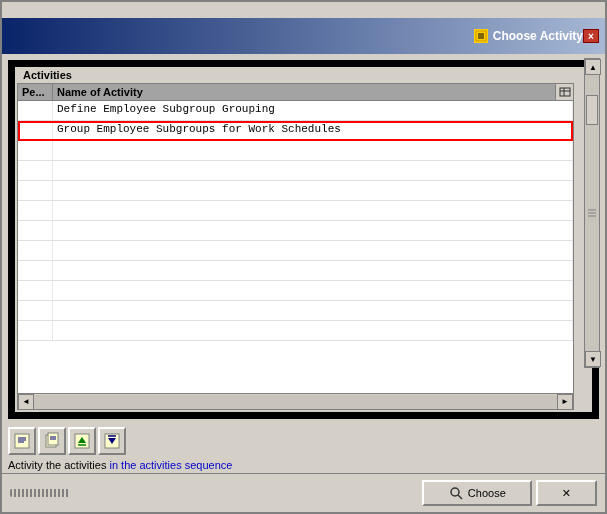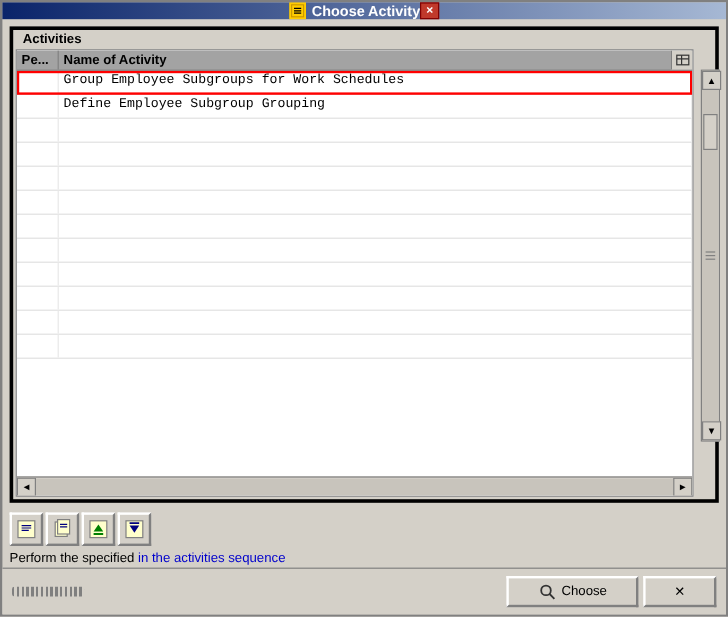--- a/index.html
+++ b/index.html
@@ -18,23 +18,24 @@
       border: 2px solid #808080;
       display: flex;
       flex-direction: column;
     }
     .title-bar {
       background: linear-gradient(to right, #0a246a, #a6b8d4);
       color: white;
       padding: 3px 6px;
       display: flex;
       align-items: center;
-      justify-content: center;
-      height: 14px;
-      flex-shrink: 0;
+      justify-content: flex-end;
+      height: 36px;
+      flex-shrink: 0;
+      margin-top: 16px;
     }
     .title-bar-left {
       display: flex;
       align-items: center;
       gap: 5px;
     }
     .title-icon {
       width: 14px;
       height: 14px;
       background: #ffcc00;
@@ -62,21 +63,21 @@
       font-weight: bold;
     }
     .content {
       flex: 1;
       padding: 6px;
       display: flex;
       flex-direction: column;
       gap: 6px;
     }
     .group-box {
-      border: 3px solid #000000;
+      border: 7px solid #000000;
       background: #d4d0c8;
       flex: 1;
       display: flex;
       flex-direction: column;
     }
     .group-box-title {
       font-size: 11px;
       font-weight: bold;
       padding: 2px 8px;
       color: #000;
@@ -287,28 +288,28 @@
             <svg width="12" height="12" viewBox="0 0 12 12">
               <rect x="1" y="2" width="10" height="8" fill="none" stroke="#333" stroke-width="1"></rect>
               <line x1="1" y1="5" x2="11" y2="5" stroke="#333" stroke-width="1"></line>
               <line x1="5" y1="2" x2="5" y2="10" stroke="#333" stroke-width="1"></line>
             </svg>
           </div>
         </div>
 
         <div class="table-body">
 
+          <div class="table-row">
+            <div class="table-cell cell-pe"></div>
+            <div class="table-cell cell-name">Define Employee Subgroup Grouping</div>
+          </div>
+
           <div class="table-row highlighted">
             <div class="table-cell cell-pe"></div>
             <div class="table-cell cell-name">Group Employee Subgroups for Work Schedules</div>
-          </div>
-
-          <div class="table-row">
-            <div class="table-cell cell-pe"></div>
-            <div class="table-cell cell-name">Define Employee Subgroup Grouping</div>
           </div>
 
           <div class="table-row">
               <div class="table-cell cell-pe"></div>
               <div class="table-cell cell-name"></div>
             </div>
           <div class="table-row">
               <div class="table-cell cell-pe"></div>
               <div class="table-cell cell-name"></div>
             </div>
@@ -386,21 +387,21 @@
       <div class="toolbar-btn" title="Export">
         <svg width="18" height="18" viewBox="0 0 18 18">
           <rect x="2" y="2" width="14" height="14" fill="#ffffcc" stroke="#808080" stroke-width="1"></rect>
           <polygon points="9,12 13,6 5,6" fill="#000080"></polygon>
           <line x1="5" y1="4" x2="13" y2="4" stroke="#000080" stroke-width="1.5"></line>
         </svg>
       </div>
     </div>
 
     <div class="status-text">
-      <span>Perform the specified </span><span class="highlight">in the activities sequence</span><span></span>
+      <span>Activity the activities </span><span class="highlight">in the activities sequence</span><span></span>
     </div>
   </div>
 
   <div class="bottom-bar">
 
     <div style="flex:1; display:flex; align-items:center;">
       <div style="width:60px; height:8px; background: repeating-linear-gradient(90deg, #808080 0px, #808080 2px, #d4d0c8 2px, #d4d0c8 4px); border-radius:2px;"></div>
     </div>
     <div class="action-btn">
       <div class="btn-icon">

